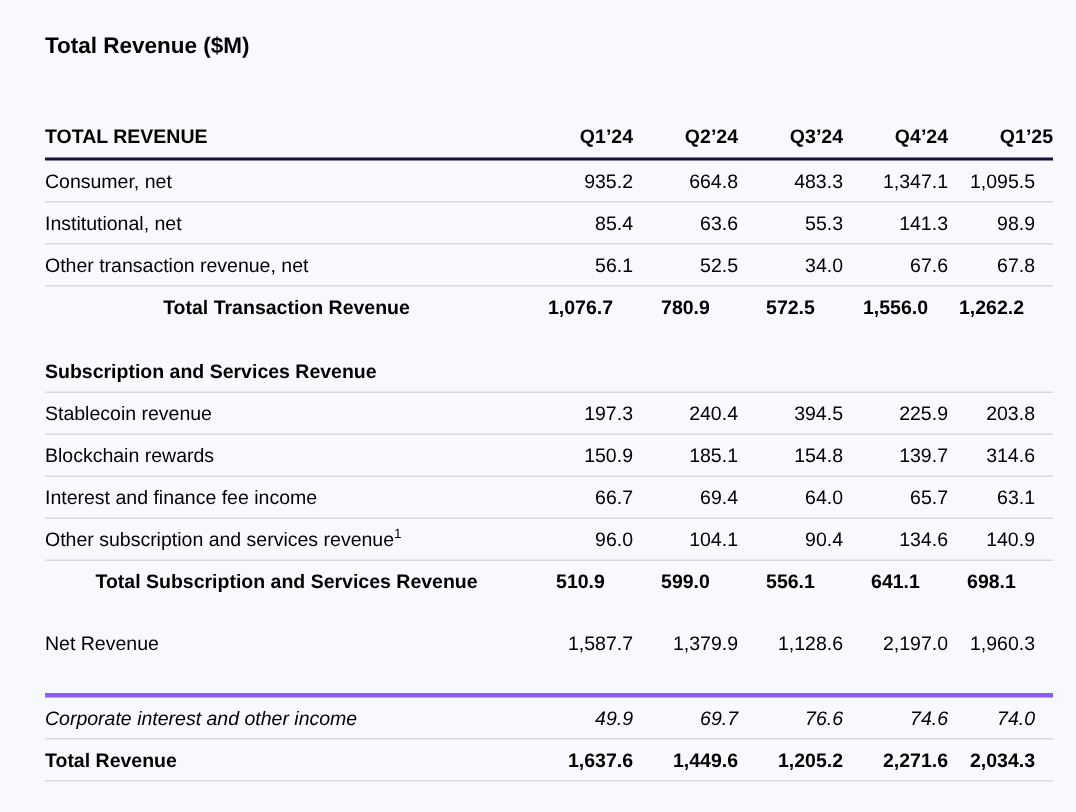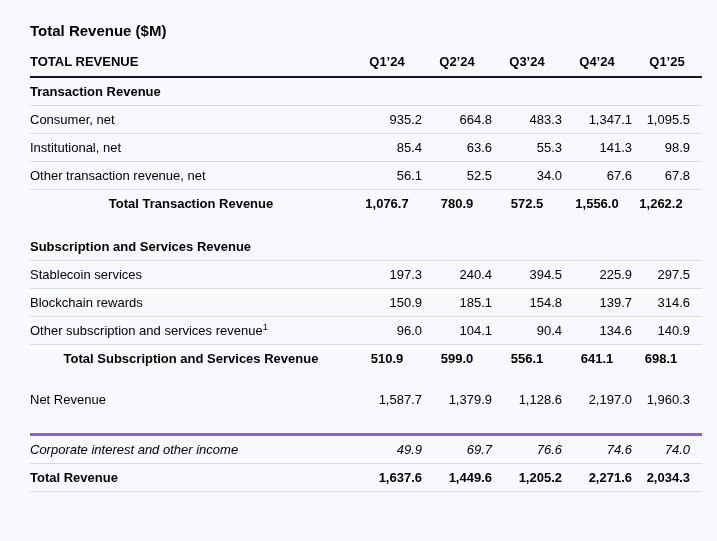--- a/index.html
+++ b/index.html
@@ -23,29 +23,30 @@
   .title {
     font-size: 15px;
     font-weight: bold;
     margin: 8px 0 0 0;
     line-height: 18px;
   }
   table.rev {
     border-collapse: collapse;
     table-layout: fixed;
     width: 672px;
-    margin-top: 14px;
+    margin-top: 43px;
     font-size: 13px;
   }
   col.c-label { width: 322px; }
   col.c-num { width: 70px; }
 
   tr.header th {
     font-size: 13px;
     font-weight: bold;
+    text-align: right;
     vertical-align: bottom;
     padding: 0 0 7px 0;
     border-bottom: 2px solid #13123a;
     white-space: nowrap;
   }
   tr.header th.label { text-align: left; }
 
   td { height: 27px; vertical-align: middle; padding: 0; }
   td.num { text-align: right; white-space: nowrap; }
   th:last-child, td.num:last-child { padding-right: 12px; }
@@ -95,23 +96,20 @@
     <tbody>
         <tr class="header">
       <th class="label">TOTAL REVENUE</th>
       <th>Q1’24</th>
       <th>Q2’24</th>
       <th>Q3’24</th>
       <th>Q4’24</th>
       <th>Q1’25</th>
     </tr>
 
-    <tr class="section-head">
-      <td colspan="6">Transaction Revenue</td>
-    </tr>
     <tr class="data">
       <td>Consumer, net</td>
       <td class="num">935.2</td>
       <td class="num">664.8</td>
       <td class="num">483.3</td>
       <td class="num">1,347.1</td>
       <td class="num">1,095.5</td>
     </tr>
     <tr class="data">
       <td>Institutional, net</td>
@@ -139,34 +137,42 @@
     </tr>
 
     <tr class="spacer-sm">
           <td colspan="6"></td>
         </tr>
 
     <tr class="section-head">
       <td colspan="6">Subscription and Services Revenue</td>
     </tr>
     <tr class="data">
-      <td>Stablecoin services</td>
+      <td>Stablecoin revenue</td>
       <td class="num">197.3</td>
       <td class="num">240.4</td>
       <td class="num">394.5</td>
       <td class="num">225.9</td>
-      <td class="num">297.5</td>
+      <td class="num">203.8</td>
     </tr>
     <tr class="data">
       <td>Blockchain rewards</td>
       <td class="num">150.9</td>
       <td class="num">185.1</td>
       <td class="num">154.8</td>
       <td class="num">139.7</td>
       <td class="num">314.6</td>
+    </tr>
+    <tr class="data">
+      <td>Interest and finance fee income</td>
+      <td class="num">66.7</td>
+      <td class="num">69.4</td>
+      <td class="num">64.0</td>
+      <td class="num">65.7</td>
+      <td class="num">63.1</td>
     </tr>
     <tr class="data">
       <td><span>Other subscription and services revenue</span><sup class="fn">1</sup></td>
       <td class="num">96.0</td>
       <td class="num">104.1</td>
       <td class="num">90.4</td>
       <td class="num">134.6</td>
       <td class="num">140.9</td>
     </tr>
     <tr class="total">

